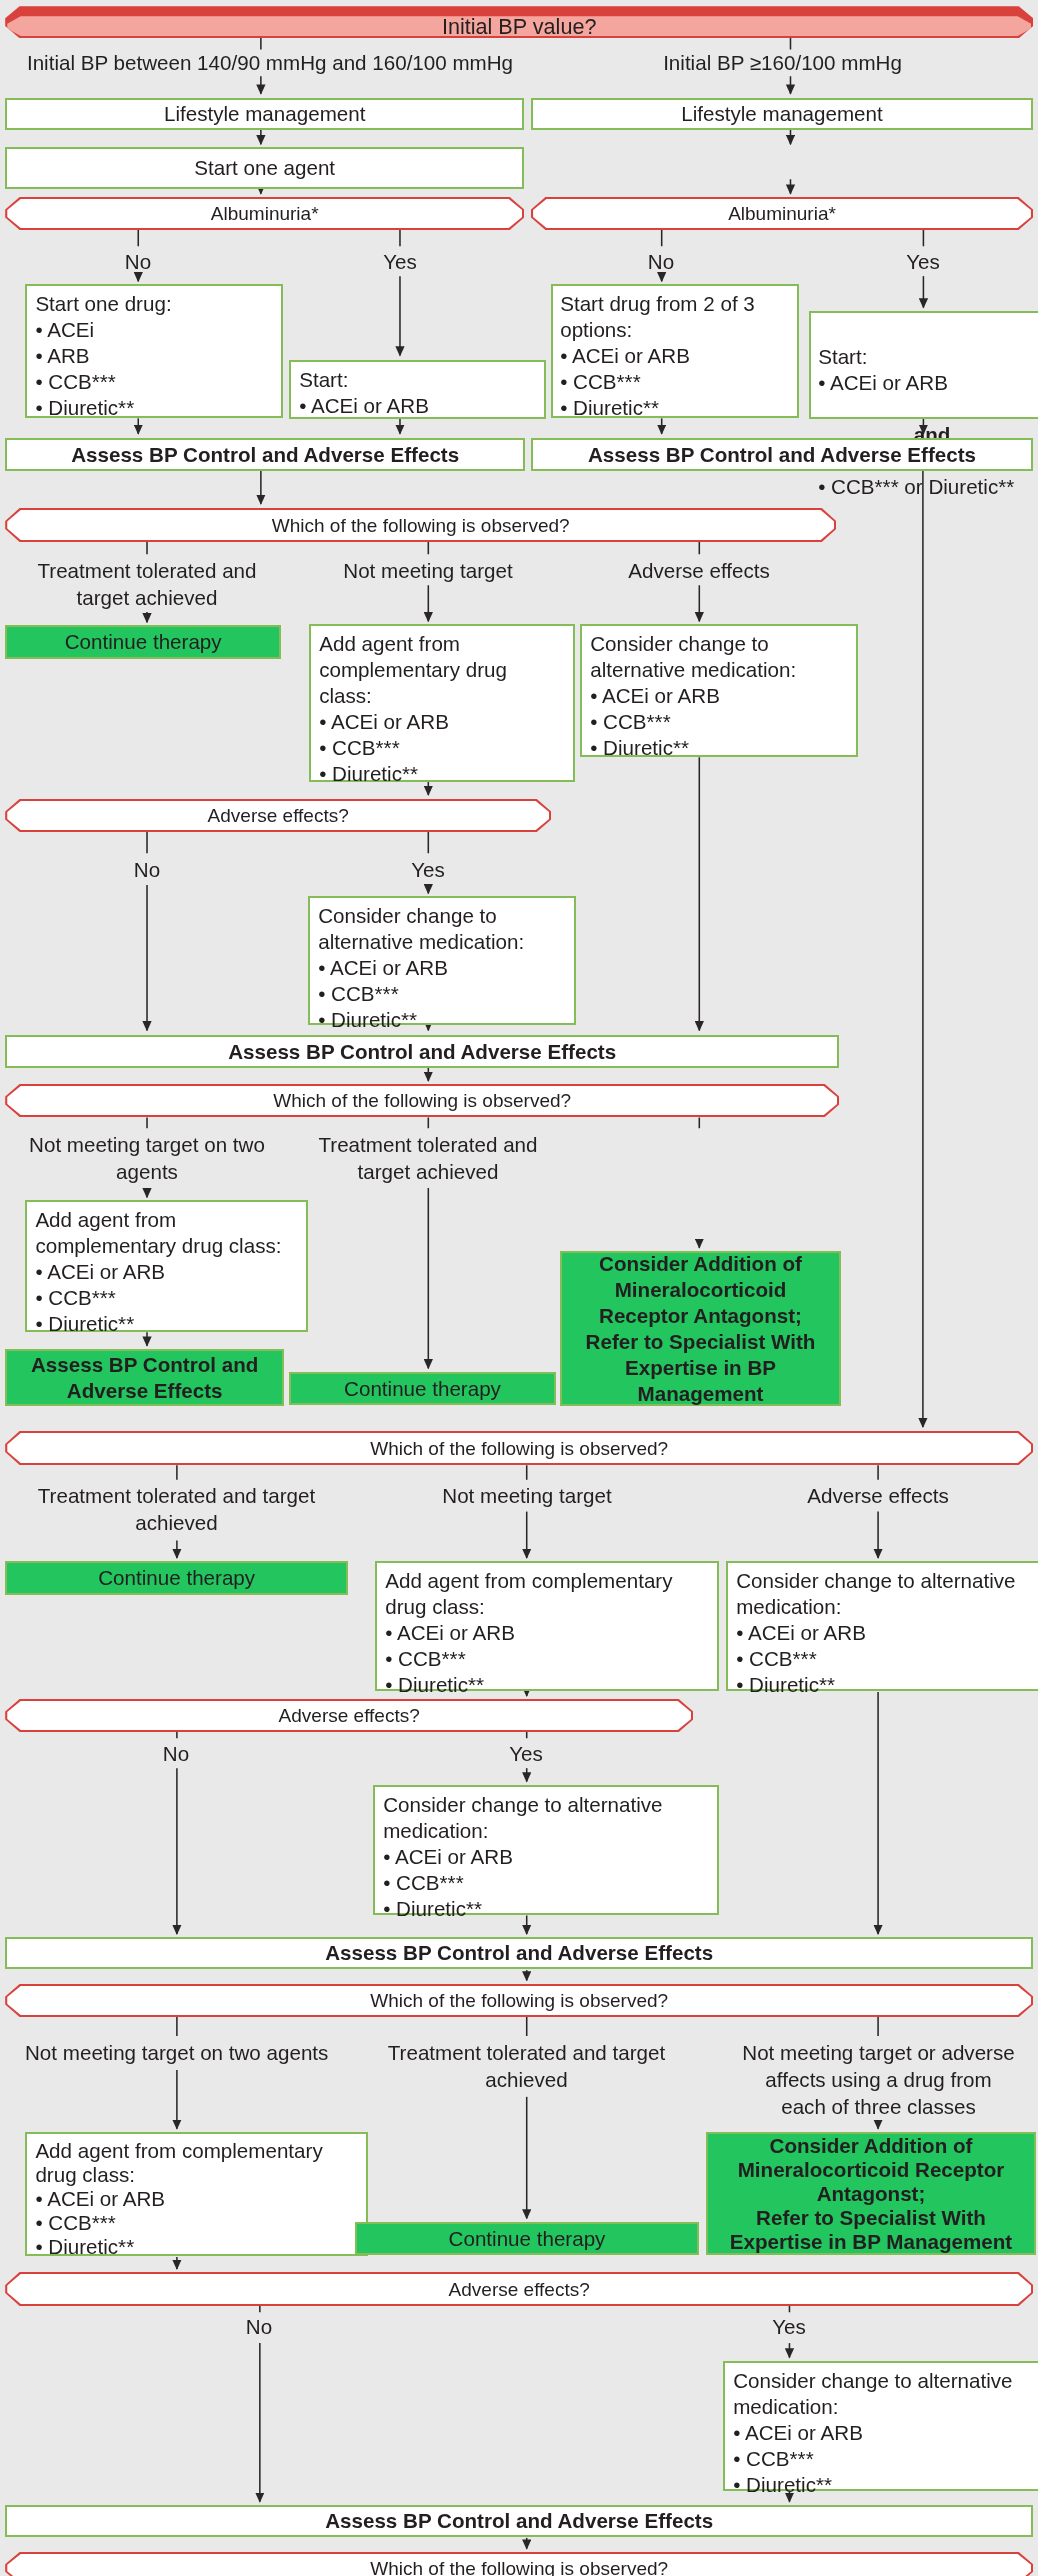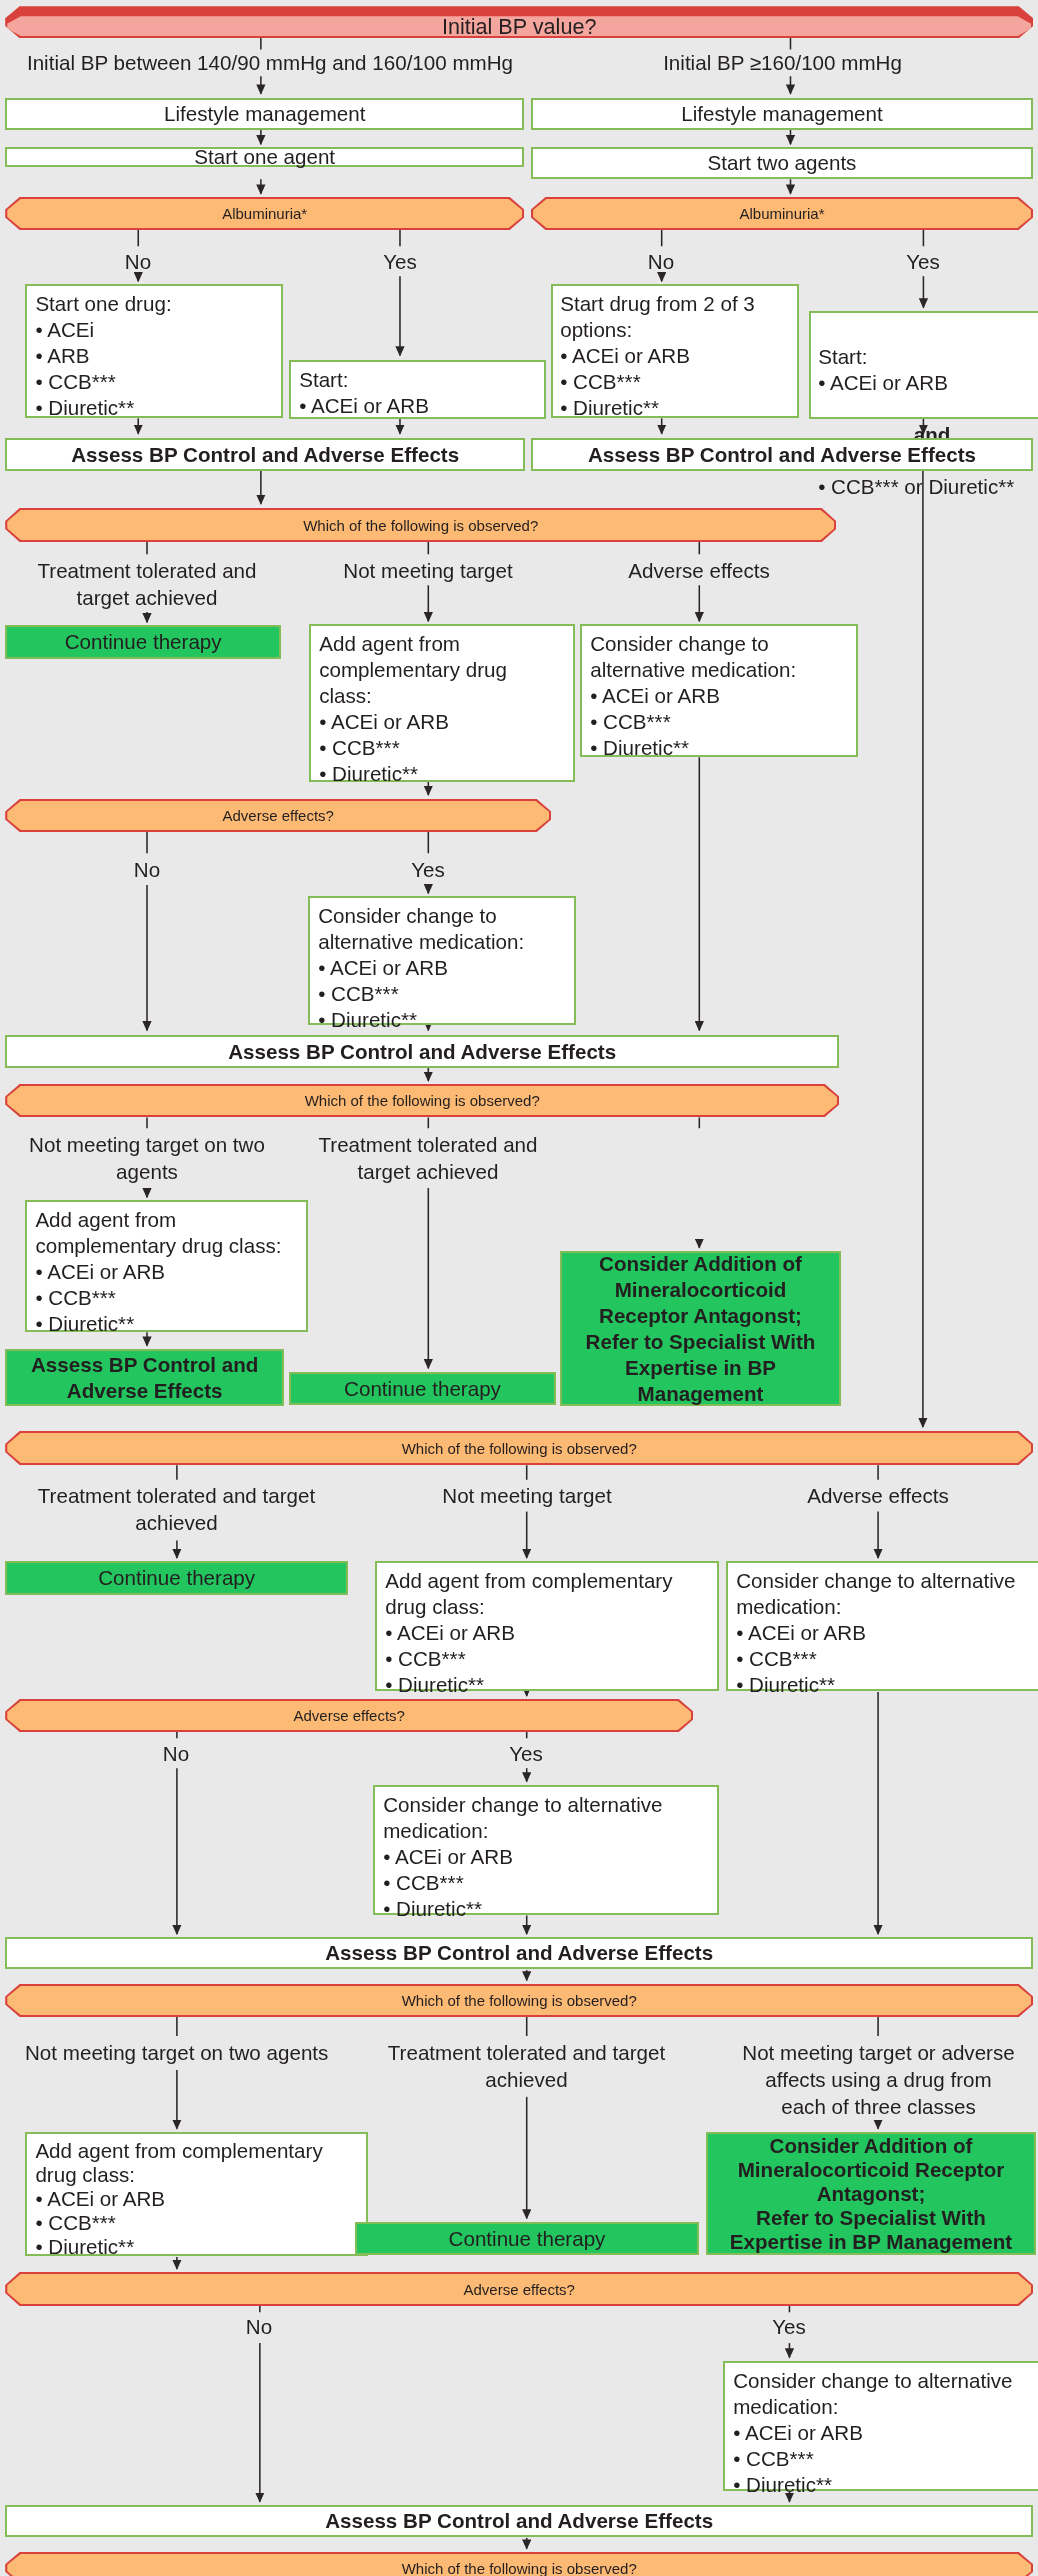--- a/index.html
+++ b/index.html
@@ -30,24 +30,24 @@
   .lbl{
     position:absolute;z-index:2;
     font-size:20.6px;line-height:27px;text-align:center;
     white-space:pre-line;
   }
   .cham{
     position:absolute;z-index:2;background:#d9413d;
     clip-path:polygon(14.4px 0,calc(100% - 14.4px) 0,100% 38%,100% 62%,calc(100% - 14.4px) 100%,14.4px 100%,0 62%,0 38%);
   }
   .cham-in{
-    position:absolute;inset:2.1px;background:#fdba74;
+    position:absolute;inset:2.1px;background:#ffffff;
     clip-path:polygon(13.4px 0,calc(100% - 13.4px) 0,100% 38%,100% 62%,calc(100% - 13.4px) 100%,13.4px 100%,0 62%,0 38%);
     display:flex;align-items:center;justify-content:center;
-    font-size:15px;line-height:25px;text-align:center;
+    font-size:19px;line-height:25px;text-align:center;
   }
   .cham-in.pink{background:#f4a69e;font-size:21.6px;margin-top:8px;}
   .andline{font-weight:bold;text-align:center;}
 </style>
 </head>
 <body>
 
 <div id="canvas">
 
   <svg class="wires" width="1039" height="2797" viewBox="0 0 2016 5429">
@@ -110,22 +110,21 @@
   <div class="cham" style="left:5.2px;top:6.2px;width:1028px;height:32px">
     <div class="cham-in pink">Initial BP value?</div>
   </div>
 
   <div class="lbl" style="left:10px;top:49px;width:520px">Initial BP between 140/90 mmHg and 160/100 mmHg</div>
   <div class="lbl" style="left:530px;top:49px;width:505px">Initial BP ≥160/100 mmHg</div>
 
   <div class="box" style="left:5.2px;top:98px;width:519px;height:32px">Lifestyle management</div>
   <div class="box" style="left:531px;top:98px;width:502px;height:32px">Lifestyle management</div>
 
-  <div class="box" style="left:5.2px;top:147px;width:519px;height:20px">Start one agent</div>
-  <div class="box" style="left:531px;top:147px;width:502px;height:32px">Start two agents</div>
+  <div class="box" style="left:5.2px;top:147px;width:519px;height:42px">Start one agent</div>
 
   <div class="cham" style="left:5.2px;top:197px;width:519px;height:33px">
     <div class="cham-in">Albuminuria*</div>
   </div>
   <div class="cham" style="left:531px;top:197px;width:502px;height:33px">
     <div class="cham-in">Albuminuria*</div>
   </div>
 
   <div class="lbl" style="left:97px;top:248px;width:82px">No</div>
   <div class="lbl" style="left:359px;top:248px;width:82px">Yes</div>

